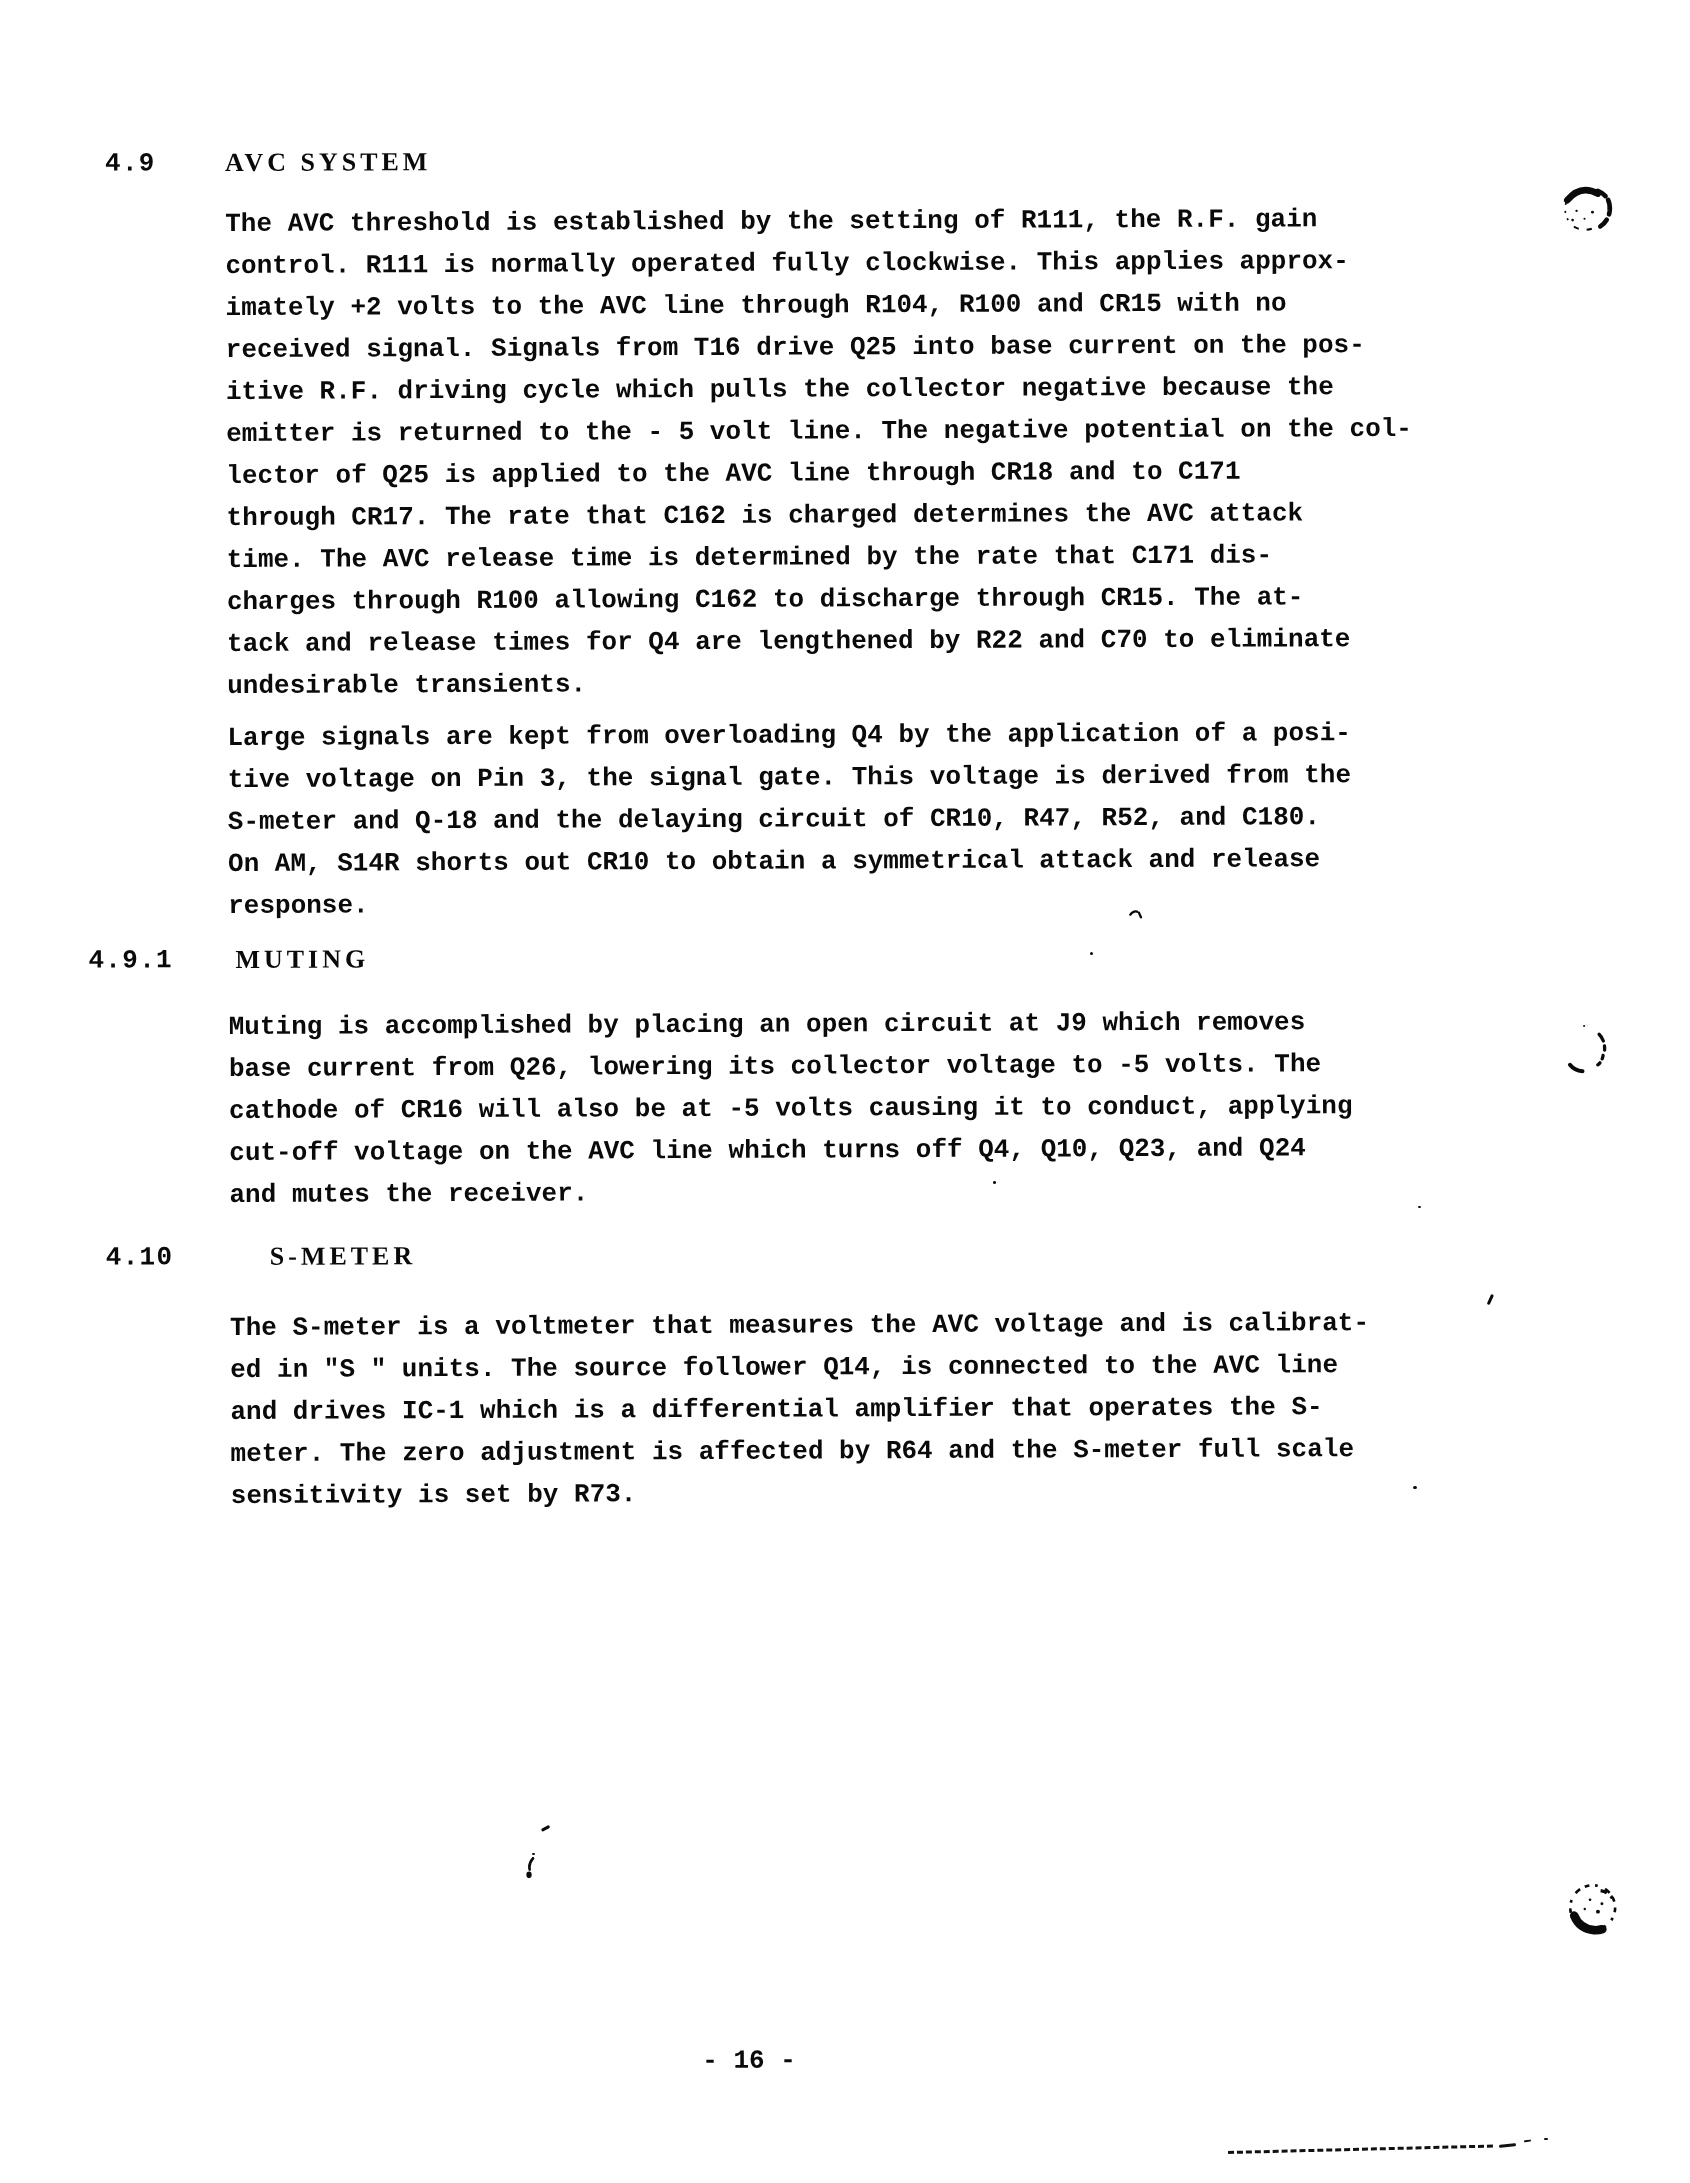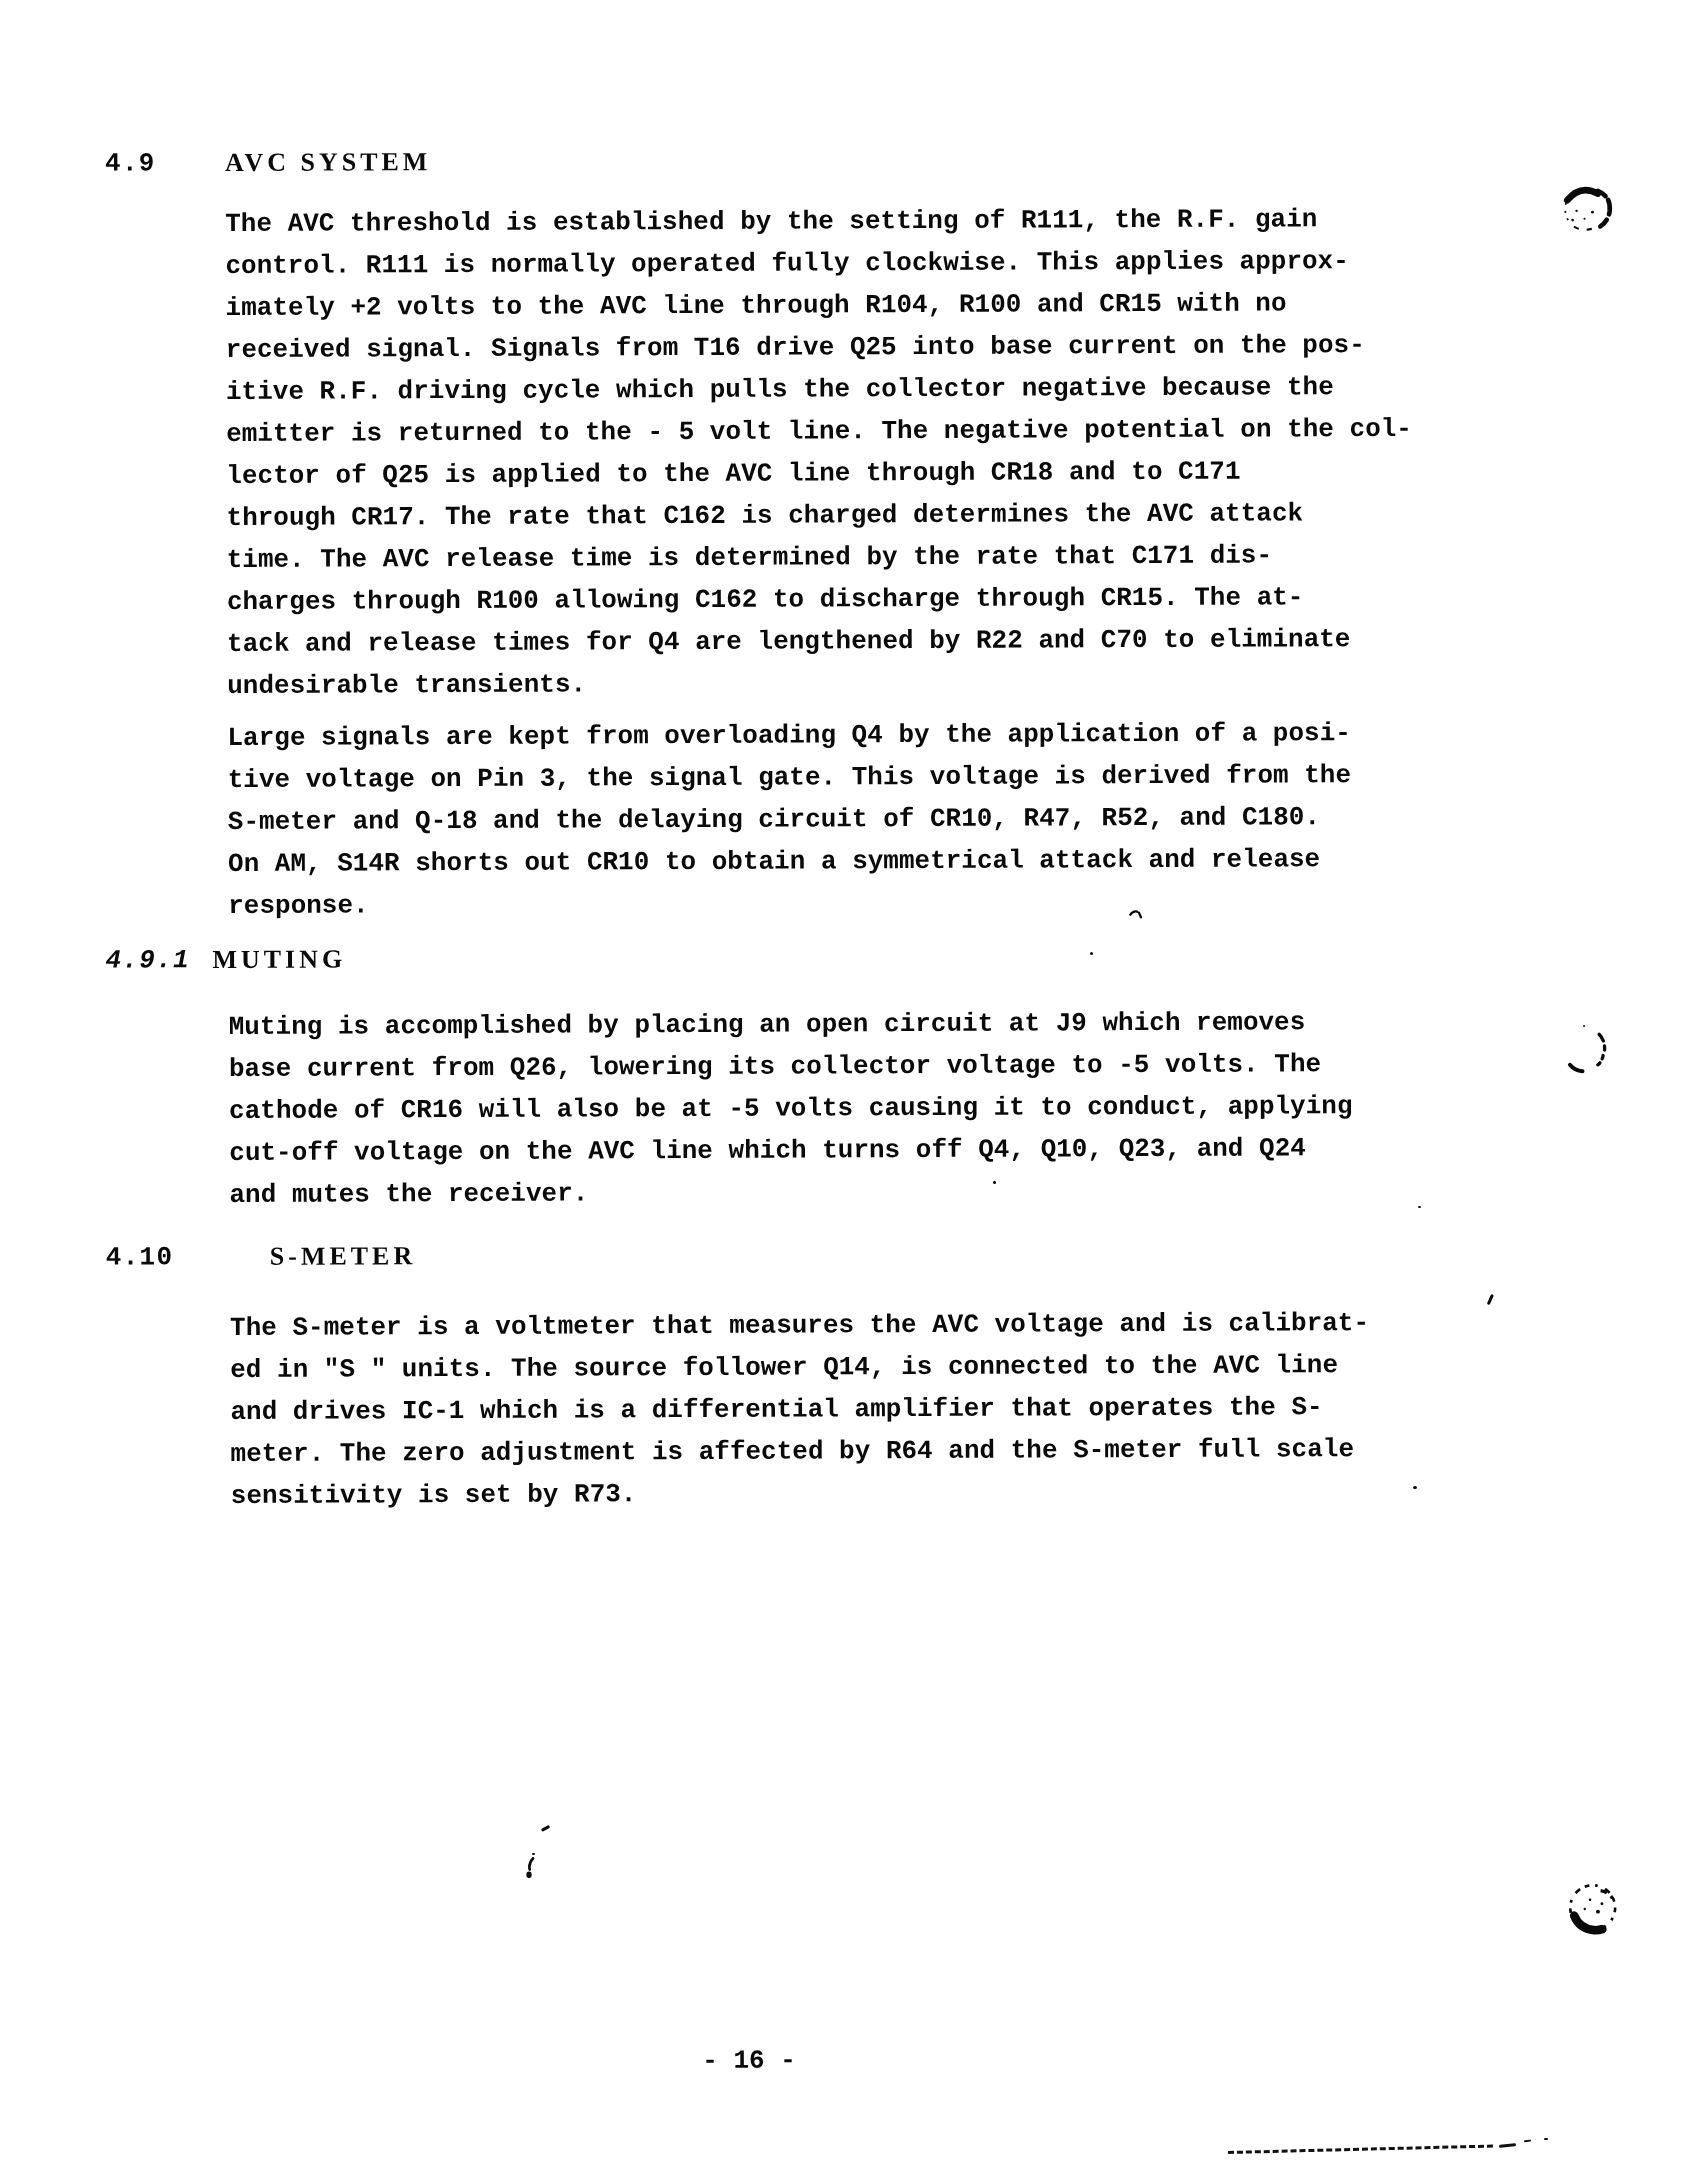--- a/index.html
+++ b/index.html
@@ -24,22 +24,22 @@
     white-space:pre-line;
   }
   .sec-num   { letter-spacing:1.3px; }
   .sec-title { letter-spacing:4px;font-family:Liberation Serif, serif; }
 
   #n49 { left:109px; top:143px; }
   #t49 { left:229px; top:143px; }
   #p1  { left:229px; top:204px;  width:1259px; }
   #p2  { left:229px; top:718px; width:1259px; }
 
-  #n491 { left:106px; top:940px;font-style:italic; }
-  #t491 { left:213px; top:940px; }
+  #n491 { left:89px; top:940px; }
+  #t491 { left:236px; top:940px; }
   #p3   { left:229px; top:1007px; width:1259px; }
 
   #n410 { left:105px; top:1237px; }
   #t410 { left:229px; top:1237px;margin-left:40px; }
   #p4   { left:229px; top:1308px; width:1292px; }
 
   .pagenum { left:698px; top:2043px; }
 
   
   .artifact { position:absolute; }

